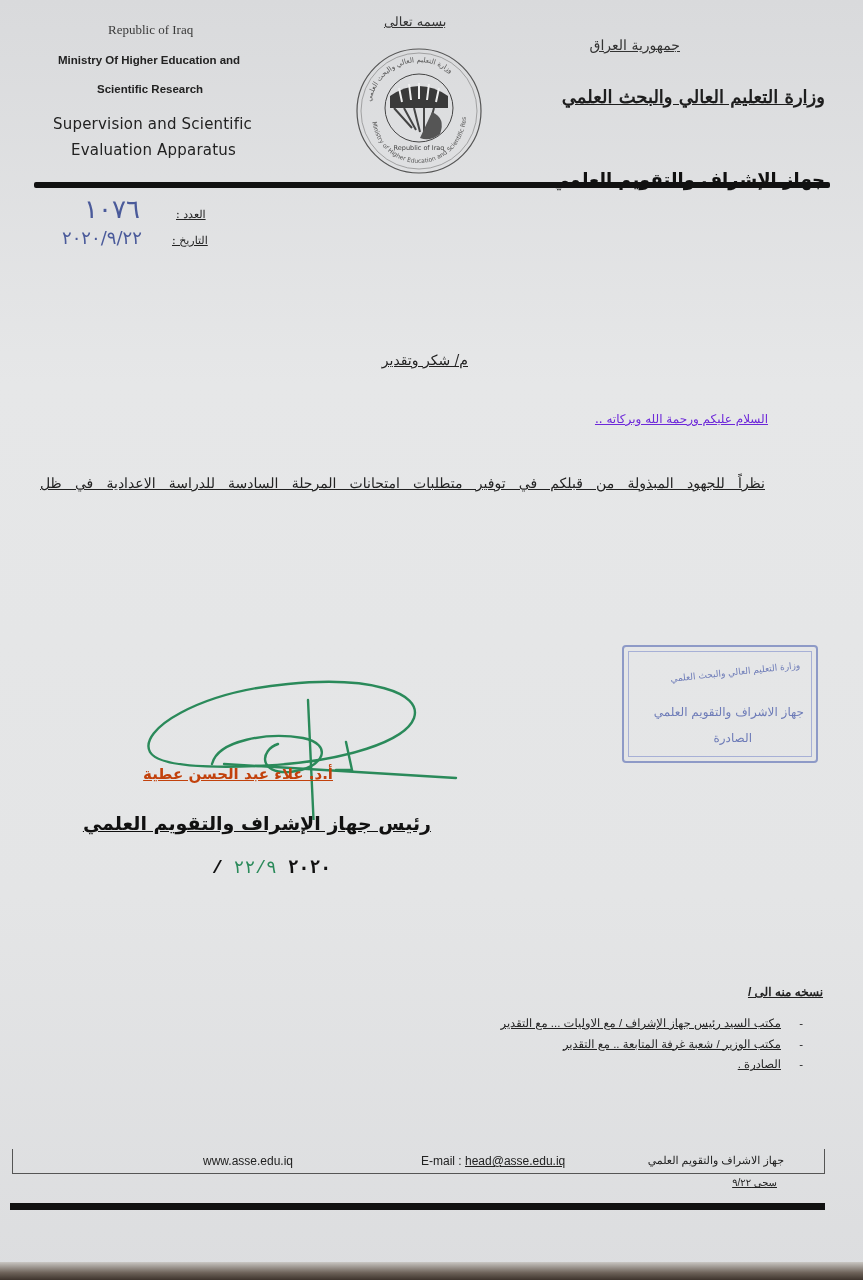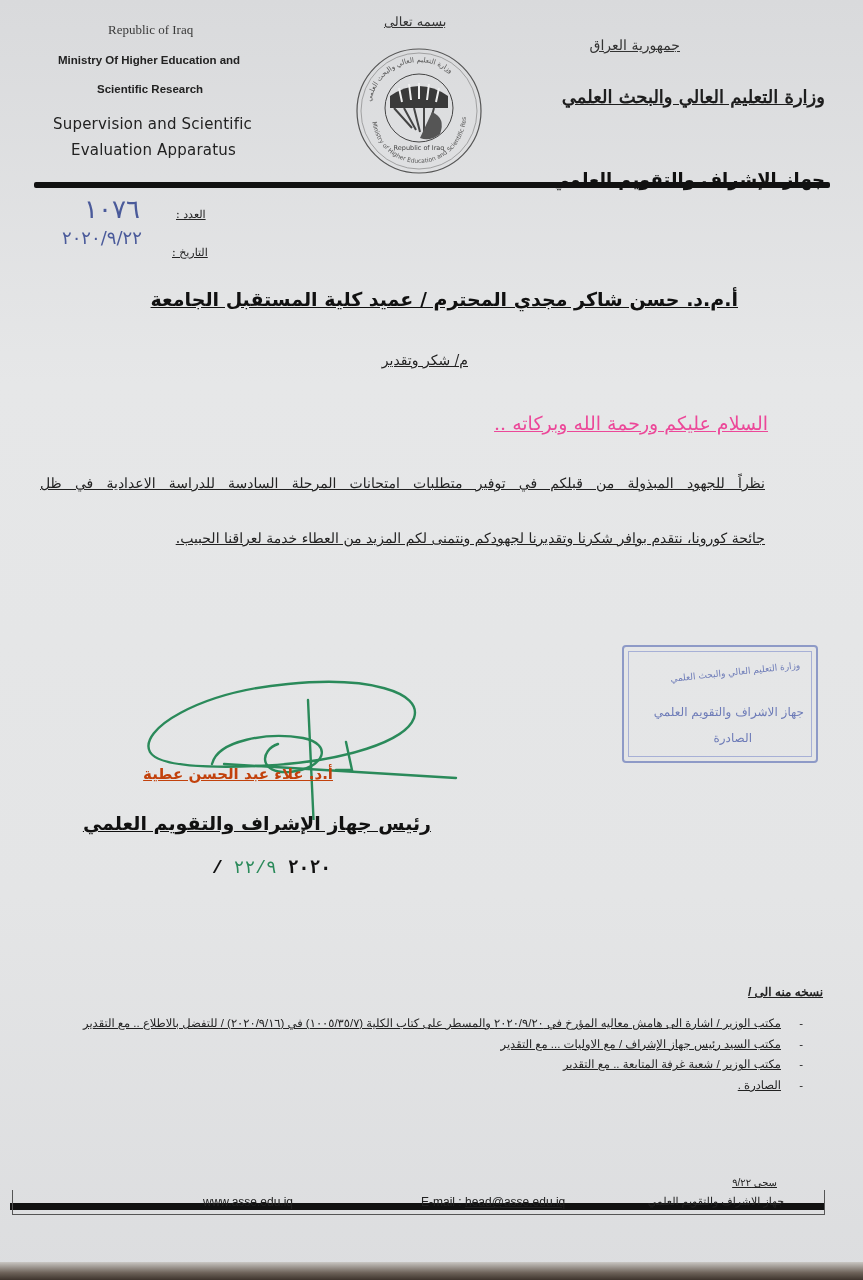--- a/index.html
+++ b/index.html
@@ -29,29 +29,29 @@
   .ar-apparatus { right: 38px; top: 125px; font-size: 18px; font-weight: bold; color: #111; font-family: "DejaVu Sans", sans-serif; margin-top: 44px; }
 
   
   .bismillah { left: 384px; top: 14px; font-size: 13px; color: #333; }
   .seal { left: 354px; top: 46px; width: 130px; height: 130px; }
 
   .rule-top { left: 34px; top: 182px; width: 796px; height: 6px; background: #111; border-radius: 2px; }
 
   
   .num-label { left: 176px; top: 208px; font-size: 11px; color: #222; }
-  .date-label { left: 172px; top: 234px; font-size: 11px; color: #222; margin-top: 12px; }
+  .date-label { left: 172px; top: 234px; font-size: 11px; color: #222; }
   .num-value { left: 84px; top: 194px; font-size: 26px; color: #4a5a9a; font-family: "DejaVu Sans", sans-serif; letter-spacing: 2px; }
   .date-value { left: 62px; top: 227px; font-size: 18px; color: #4a5a9a; font-family: "DejaVu Sans", sans-serif; }
 
   
   .recipient { right: 125px; top: 288px; font-size: 19px; font-weight: bold; font-family: "DejaVu Sans", sans-serif; color: #111; }
   .subject { right: 395px; top: 352px; font-size: 14px; color: #222; }
 
-  .greeting { right: 95px; top: 412px; font-size: 19px; color: #ec4899; }
+  .greeting { right: 95px; top: 412px; font-size: 12px; color: #6d28d9; }
   .body-1 { left: 40px; right: 98px; top: 475px; font-size: 14px; color: #222; text-align: justify; text-align-last: justify; }
   .body-2 { right: 98px; top: 530px; font-size: 14px; color: #222; }
 
   
   .stamp { left: 622px; top: 645px; width: 196px; height: 118px; border: 2px solid #8e9ac7; border-radius: 4px; color: #6e7cb8; }
   .stamp::before { content: ""; position: absolute; inset: 4px; border: 1px solid #a7b0d6; }
   .stamp-l1 { position: absolute; right: 16px; top: 20px; font-size: 9px; transform: rotate(-6deg); direction: rtl; }
   .stamp-l2 { position: absolute; right: 12px; top: 58px; font-size: 12px; direction: rtl; }
   .stamp-l3 { position: absolute; right: 64px; top: 84px; font-size: 12px; direction: rtl; }
 
@@ -64,21 +64,21 @@
 
   
   .cc-title { right: 40px; top: 985px; font-size: 12px; font-weight: bold; text-decoration: underline; font-family: "Liberation Sans", sans-serif; color: #222; }
   .cc-list { right: 60px; top: 1015px; width: 760px; list-style: none; font-family: "Liberation Sans", sans-serif; font-size: 11.5px; color: #222; line-height: 1.45; }
   .cc-list li { position: relative; padding-right: 22px; margin-bottom: 4px; }
   .cc-list li::before { content: "-"; position: absolute; right: 0; top: 0; }
 
   .typist { right: 86px; top: 1177px; font-size: 10px; font-family: "Liberation Sans", sans-serif; color: #222; }
 
   .rule-bottom { left: 10px; top: 1203px; width: 815px; height: 7px; background: #111; }
-  .footer-box { left: 12px; top: 1190px; width: 813px; height: 25px; border: 1px solid #555; border-top: none; display: flex; align-items: center; font-family: "Liberation Sans", sans-serif; font-size: 12px; color: #222; }
+  .footer-box { left: 12px; top: 1149px; width: 813px; height: 25px; border: 1px solid #555; border-top: none; display: flex; align-items: center; font-family: "Liberation Sans", sans-serif; font-size: 12px; color: #222; }
   .footer-web { position: absolute; left: 190px; top: 5px; }
   .footer-email { position: absolute; left: 408px; top: 5px; }
   .footer-email a { color: #222; text-decoration: underline; }
   .footer-org { position: absolute; right: 40px; top: 5px; direction: rtl; font-size: 11px; }
 
   .table-edge { left: 0; top: 1262px; width: 863px; height: 18px; background: linear-gradient(180deg, #c9c6c2 0%, #6d6259 60%, #3e342d 100%); }
 </style>
 </head>
 <body>
 
@@ -110,25 +110,23 @@
   <div class="abs ar ar-ministry">وزارة التعليم العالي والبحث العلمي</div>
   <div class="abs ar ar-apparatus">جهاز الإشراف والتقويم العلمي</div>
 
   <div class="abs rule-top"></div>
 
   <div class="abs num-value">١٠٧٦</div>
   <div class="abs ar num-label">العدد :</div>
   <div class="abs date-value">٢٠٢٠/٩/٢٢</div>
   <div class="abs ar date-label">التاريخ :</div>
 
-  <div class="abs ar recipient">أ.م.د. حسن شاكر مجدي المحترم / عميد كلية المستقبل الجامعة</div>
   <div class="abs ar subject">م/ شكر وتقدير</div>
   <div class="abs ar greeting">السلام عليكم ورحمة الله وبركاته ..</div>
   <div class="abs ar body-1">نظراً للجهود المبذولة من قبلكم في توفير متطلبات امتحانات المرحلة السادسة للدراسة الاعدادية في ظل</div>
-  <div class="abs ar body-2">جائحة كورونا، نتقدم بوافر شكرنا وتقديرنا لجهودكم ونتمنى لكم المزيد من العطاء خدمة لعراقنا الحبيب.</div>
 
   <div class="abs stamp">
     <div class="stamp-l1">وزارة التعليم العالي والبحث العلمي</div>
     <div class="stamp-l2">جهاز الاشراف والتقويم العلمي</div>
     <div class="stamp-l3">الصادرة</div>
   </div>
 
   <svg class="abs signature" viewBox="0 0 320 150">
     <g fill="none" stroke="#2a8a5a" stroke-width="2.4" stroke-linecap="round">
       <path d="M12 82 C0 60 60 22 150 14 C230 6 285 22 276 48 C268 70 210 92 120 96 C70 98 20 96 12 82"></path>
@@ -140,21 +138,20 @@
   </svg>
   <div class="abs ar signer-name">أ.د. علاء عبد الحسن عطية</div>
   <div class="abs ar signer-title">رئيس جهاز الإشراف والتقويم العلمي</div>
   <div class="abs sign-date">
     <span> / ٢٠٢٠</span>
     <span class="hand">٢٢/٩</span>
   </div>
 
   <div class="abs ar cc-title">نسخه منه الى /</div>
   <ul class="abs ar cc-list">
-    <li>مكتب الوزير / اشارة الى هامش معاليه المؤرخ في ٢٠٢٠/٩/٢٠ والمسطر على كتاب الكلية (١٠٠٥/٣٥/٧) في (٢٠٢٠/٩/١٦) / للتفضل بالاطلاع .. مع التقدير</li>
     <li>مكتب السيد رئيس جهاز الإشراف / مع الاوليات ... مع التقدير</li>
     <li>مكتب الوزير / شعبة غرفة المتابعة .. مع التقدير</li>
     <li>الصادرة .</li>
   </ul>
 
   <div class="abs ar typist">سجى ٩/٢٢</div>
 
   <div class="abs rule-bottom"></div>
   <div class="abs footer-box">
     <span class="footer-web">www.asse.edu.iq</span>

